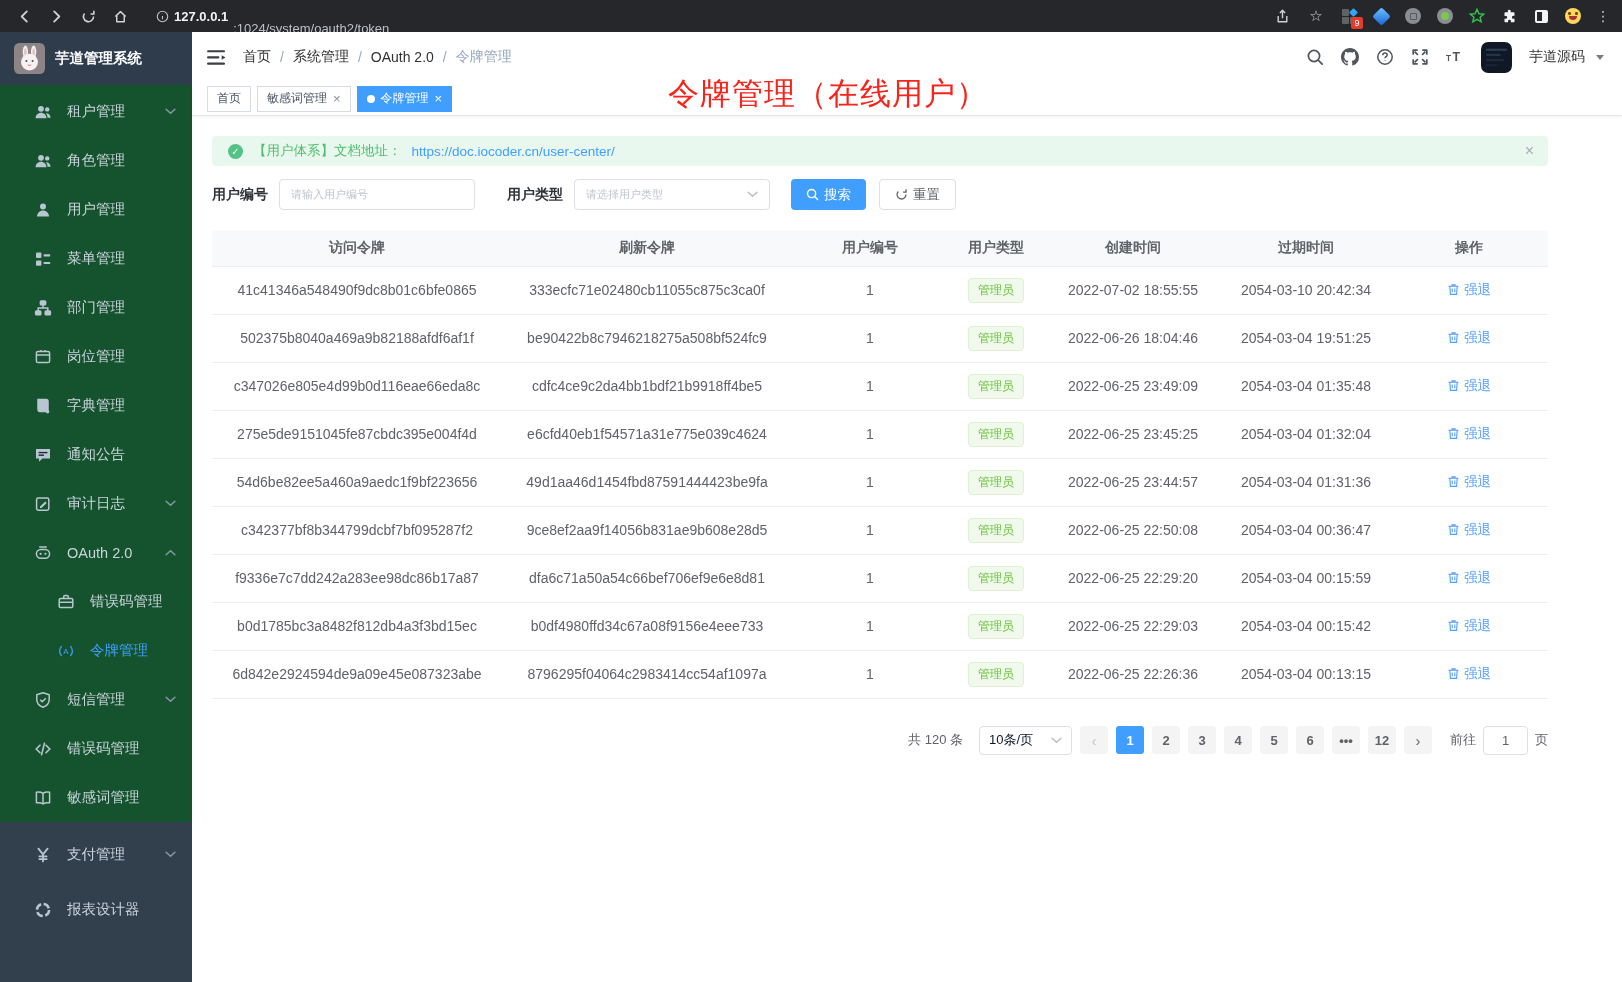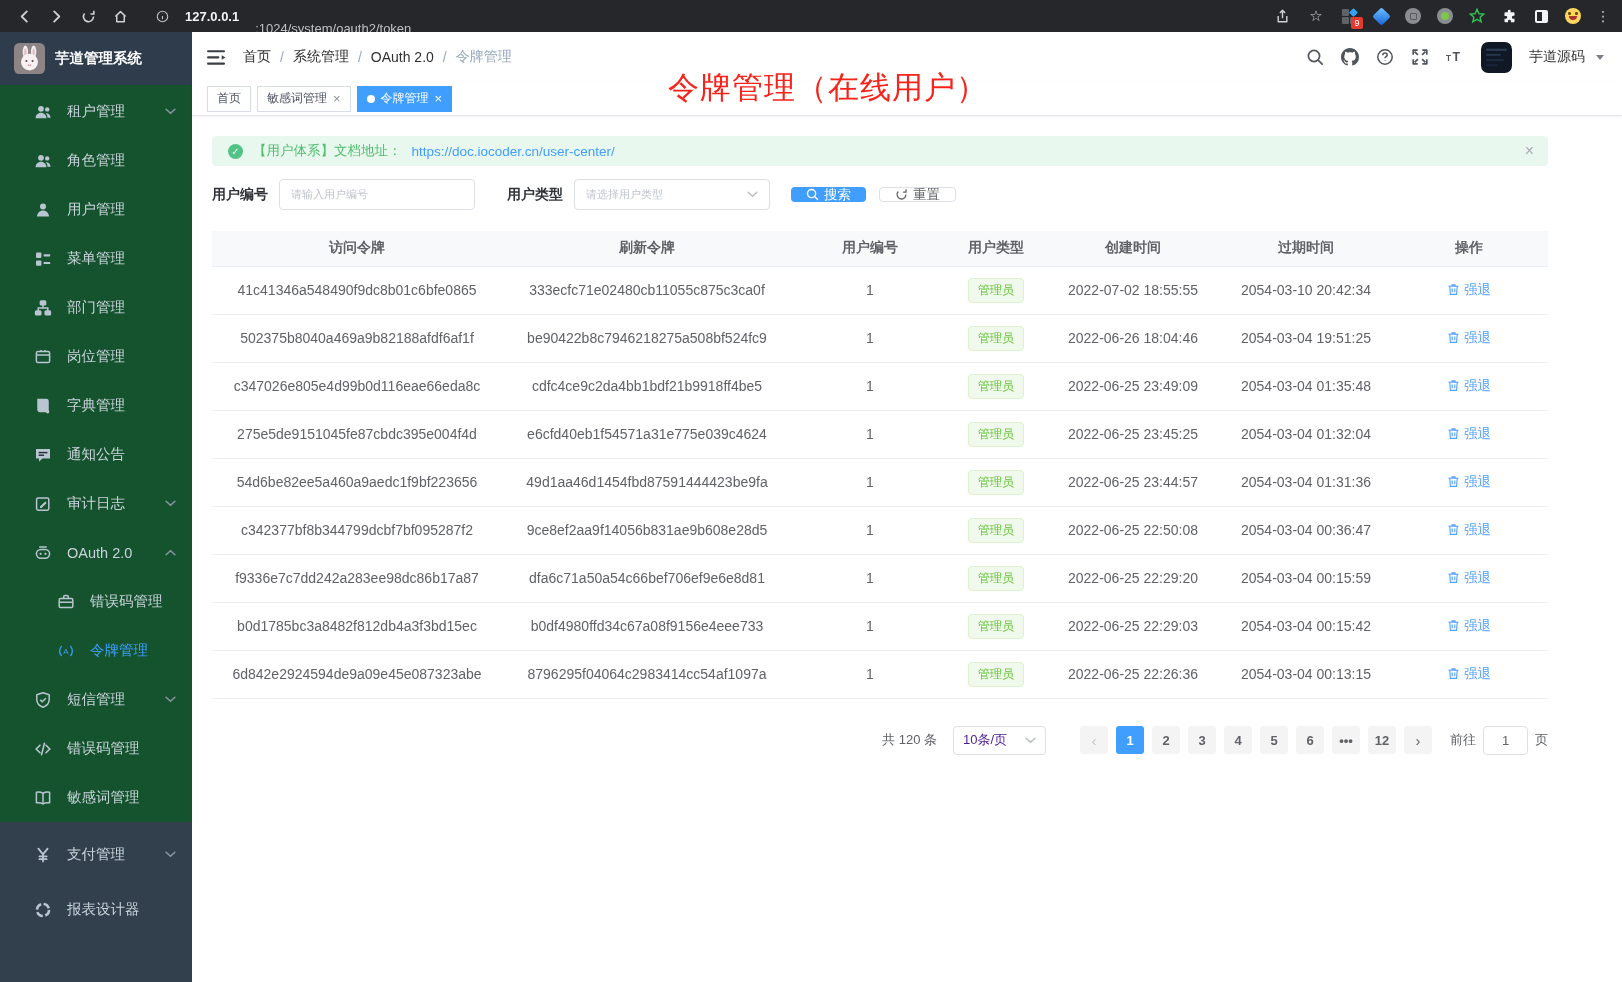--- a/index.html
+++ b/index.html
@@ -4,21 +4,21 @@
 <style>
   * { margin:0; padding:0; box-sizing:border-box; }
   html,body { width:1622px; height:982px; overflow:hidden; }
   body { font-family:"Liberation Sans", sans-serif; background:#fff; position:relative; }
 
   
   .browser { height:32px; background:#26272b; display:flex; align-items:center; padding:0 12px; color:#c9cbce; }
   .b-left { display:flex; align-items:center; gap:8px; }
   .bbtn { width:24px; height:24px; display:flex; align-items:center; justify-content:center; color:#cfd1d4; cursor:pointer; }
   .bbtn svg { width:15px; height:15px; }
-  .urlbar { display:flex; align-items:center; gap:16px; margin-left:14px; flex:1; height:24px; border-radius:12px; padding:0 10px; color:#bdc1c6; font-size:13px;text-align:right; }
+  .urlbar { display:flex; align-items:center; gap:5px; margin-left:14px; flex:1; height:24px; border-radius:12px; padding:0 10px; color:#bdc1c6; font-size:13px;text-align:right; }
   .uicon svg { width:13px; height:13px; display:block; }
   .uhost { color:#f1f3f4; font-weight:bold; font-size:13px; }
   .upath { color:#bdc1c6; font-size:13px;margin-top:24px; }
   .b-right { display:flex; align-items:center; gap:14px; margin-left:auto; }
   .b-right .bbtn { width:20px; }
   .star { font-size:15px; color:#cfd1d4; }
   .ext { position:relative; width:18px; height:18px; display:flex; align-items:center; justify-content:center; cursor:pointer; }
   .ext-squares { display:grid; grid-template-columns:7px 7px; grid-template-rows:7px 7px; gap:1px; }
   .ext-squares i { background:#5f6368; border-radius:1px; }
   .ext-squares i:nth-child(2) { background:#35a3f5; transform:rotate(45deg) scale(.9); }
@@ -89,44 +89,44 @@
   .alert-link { color:#409eff; font-size:13.5px; text-decoration:none; cursor:pointer; }
   .alert-close { position:absolute; right:14px; color:#a8abb2; font-size:16px; cursor:pointer; }
 
   .filters { display:flex; align-items:center; margin-top:13px; }
   .filters label { font-size:14px; font-weight:bold; color:#2f3237; margin-right:11px; }
   .filters label.ml { margin-left:32px; }
   .f-input { width:196px; height:31px; border:1px solid #dcdfe6; border-radius:4px; display:flex; align-items:center; padding:0 11px; font-size:11px; color:#bfc4cc; background:#fff; cursor:text; }
   .f-select { justify-content:space-between; cursor:pointer; }
   .schev { color:#b8bdc6; display:flex; }
   .schev svg { width:11px; height:7px; }
-  .btn { height:15px; border:none; border-radius:4px; font-size:13.5px; display:flex; align-items:center; gap:5px; padding:0 15px; cursor:pointer; font-family:inherit; }
+  .btn { height:31px; border:none; border-radius:4px; font-size:13.5px; display:flex; align-items:center; gap:5px; padding:0 15px; cursor:pointer; font-family:inherit; }
   .btn .bico { display:flex; }
   .btn .bico svg { width:13px; height:13px; }
   .btn.primary { background:#409eff; color:#fff; margin-left:21px; }
   .btn.plain { background:#fff; color:#606266; border:1px solid #dcdfe6; margin-left:13px; }
 
   table.grid { margin-top:21px; width:1336px; border-collapse:collapse; table-layout:fixed; }
   .grid th { height:35px; background:#f8f9fb; color:#5f6368; font-size:14px; font-weight:bold; text-align:center; border-bottom:1px solid #ebeef5; }
   .grid td { height:48px; color:#606266; font-size:14px; text-align:center; border-bottom:1px solid #ebeef5; white-space:nowrap; overflow:hidden; }
   .badge { display:inline-block; background:#f0f9eb; border:1px solid #dcf3cf; color:#67c23a; font-size:12px; padding:3px 9px; border-radius:4px; }
   .rowact { color:#529fff; font-size:13.5px; display:inline-flex; align-items:center; gap:4px; cursor:pointer; }
   .rowact svg { width:13px; height:13px; }
 
   .pagination { width:1336px; margin-top:27px; display:flex; justify-content:flex-end; align-items:center; gap:8px; font-size:13px; color:#606266; }
   .pg-total { margin-right:8px; }
-  .pg-size { width:93px; height:29px; border:1px solid #dcdfe6; border-radius:4px; display:flex; align-items:center; justify-content:space-between; padding:0 9px; color:#4c1d95; cursor:pointer; margin-right:26px; }
+  .pg-size { width:93px; height:29px; border:1px solid #dcdfe6; border-radius:4px; display:flex; align-items:center; justify-content:space-between; padding:0 9px; color:#0f172a; cursor:pointer; margin-right:0; }
   .pg-btn { min-width:28px; height:28px; padding:0 4px; background:#f4f4f5; color:#606266; border-radius:3px; border:none; display:flex; align-items:center; justify-content:center; font-size:13px; font-weight:bold; cursor:pointer; font-family:inherit; }
   .pg-btn.nav { font-weight:normal; font-size:15px; }
   .pg-btn.disabled { color:#c0c4cc; cursor:default; }
   .pg-btn.active { background:#409eff; color:#fff; }
   .pg-goto { display:flex; align-items:center; gap:7px; margin-left:10px; }
   .pg-input { width:45px; height:29px; border:1px solid #dcdfe6; border-radius:4px; display:flex; align-items:center; justify-content:center; color:#606266; cursor:text; }
 
-  .annotation { position:absolute; left:668px; top:67px; font-size:31px; color:#f7231a; z-index:20; letter-spacing:1px; }
+  .annotation { position:absolute; left:668px; top:73px; font-size:31px; color:#f7231a; z-index:20; letter-spacing:1px; }
 </style>
 </head>
 <body>
 
 <div class="browser">
   <div class="b-left">
     <span class="bbtn">
         <svg viewBox="0 0 16 16" fill="none" stroke="currentColor" stroke-width="1.9" stroke-linecap="round" stroke-linejoin="round">
           <path d="M10.5 2.5L5 8l5.5 5.5"></path>
         </svg>

